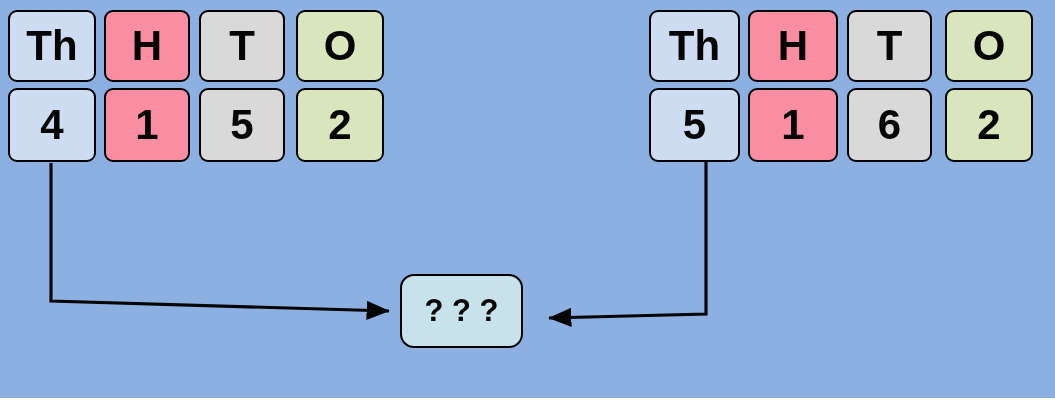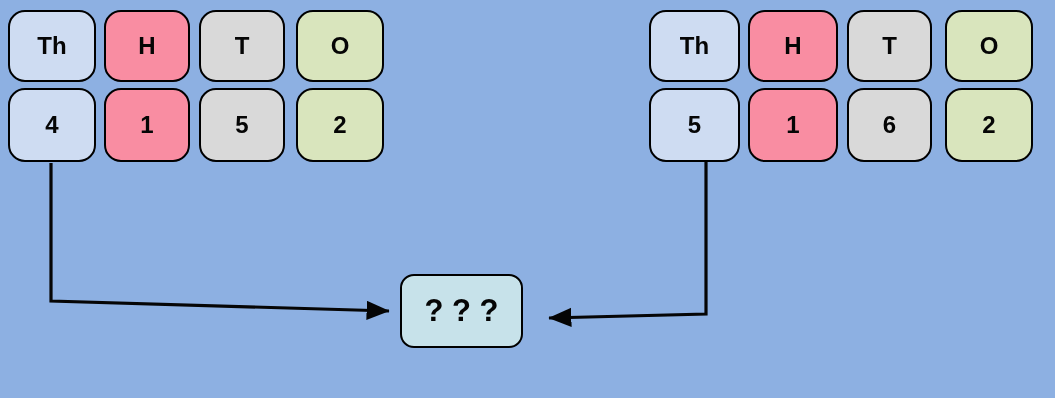--- a/index.html
+++ b/index.html
@@ -24,23 +24,23 @@
     height: 402px;
     background: var(--bg);
     overflow: hidden;
   }
   .cell {
     position: absolute;
     display: flex;
     align-items: center;
     justify-content: center;
     border: 2.8px solid var(--border);
-    border-radius: 17px;
+    border-radius: 9px;
     font-weight: bold;
-    font-size: 24px;
+    font-size: 42px;
     color: #050505;
     box-sizing: border-box;
     line-height: 1;
   }
   .cell.th { background: var(--cell-thousands); }
   .cell.h  { background: var(--cell-hundreds); }
   .cell.t  { background: var(--cell-tens); }
   .cell.o  { background: var(--cell-ones); }
   .result-box {
     position: absolute;

